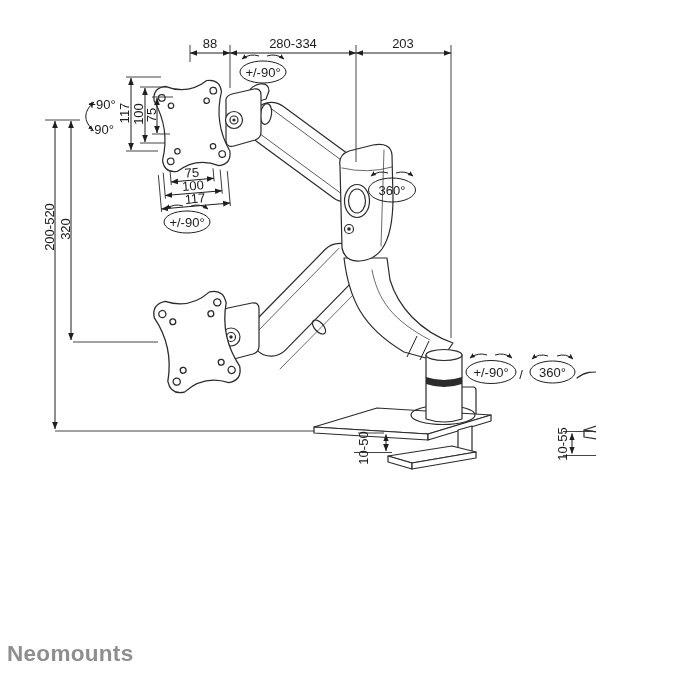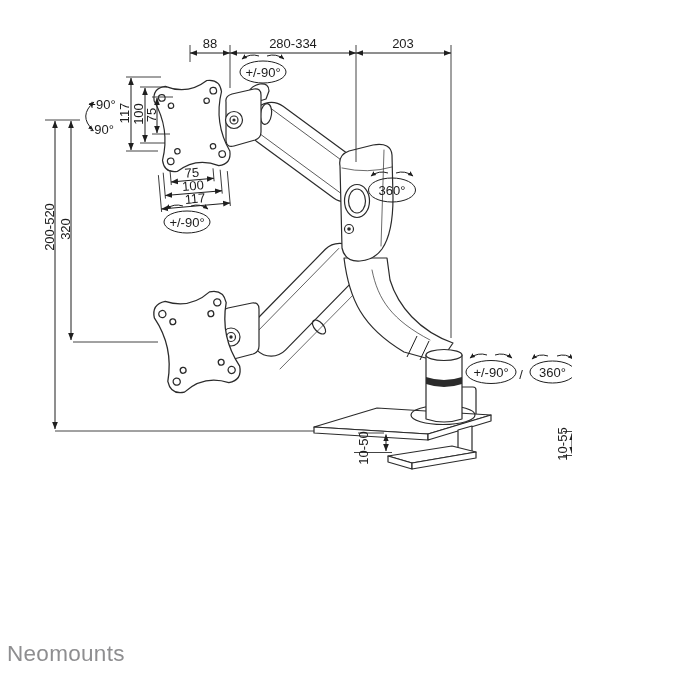--- a/index.html
+++ b/index.html
@@ -1,27 +1,27 @@
 <!DOCTYPE html>
 <html><head>
 <meta charset="utf-8">
 <style>
   html,body{margin:0;padding:0;background:#ffffff;}
   #stage{position:relative;width:572px;height:700px;background:#ffffff;overflow:hidden;
-         font-family:"Liberation Sans", sans-serif;}
+         font-family:"Liberation Sans", sans-serif;padding-left:24px;}
   svg{position:absolute;left:0;top:0;}
   svg text{font-family:"Liberation Sans", sans-serif;fill:#1c1c1c;font-size:13px;}
   .ln{fill:none;stroke:#2b2b2b;stroke-width:1.2;stroke-linecap:round;stroke-linejoin:round;}
   .thin{fill:none;stroke:#2b2b2b;stroke-width:0.7;stroke-linecap:round;}
   .fw{fill:#ffffff;stroke:#2b2b2b;stroke-width:1.2;stroke-linejoin:round;}
   .dk{fill:#2b2b2b;stroke:none;}
   .dim{fill:none;stroke:#1f1f1f;stroke-width:1;}
   .ext{fill:none;stroke:#2f2f2f;stroke-width:0.9;}
   .rotarrow{fill:none;stroke:#1f1f1f;stroke-width:1;}
-  #logo{position:absolute;left:7px;top:641px;font-size:22.5px;font-weight:400;
+  #logo{position:absolute;left:7px;top:641px;font-size:22.5px;font-weight:700;
         color:#8e8e90;letter-spacing:0.3px;}
 </style>
 </head>
 <body>
 
 <div id="stage">
 <svg width="700" height="700" viewBox="0 0 700 700">
   <defs>
     <marker id="arw" viewBox="0 0 10 10" refX="9.3" refY="5" markerWidth="7.5" markerHeight="7.5" orient="auto-start-reverse">
       <path d="M0,1.2 L9.5,5 L0,8.8 Z" fill="#1f1f1f"></path>

